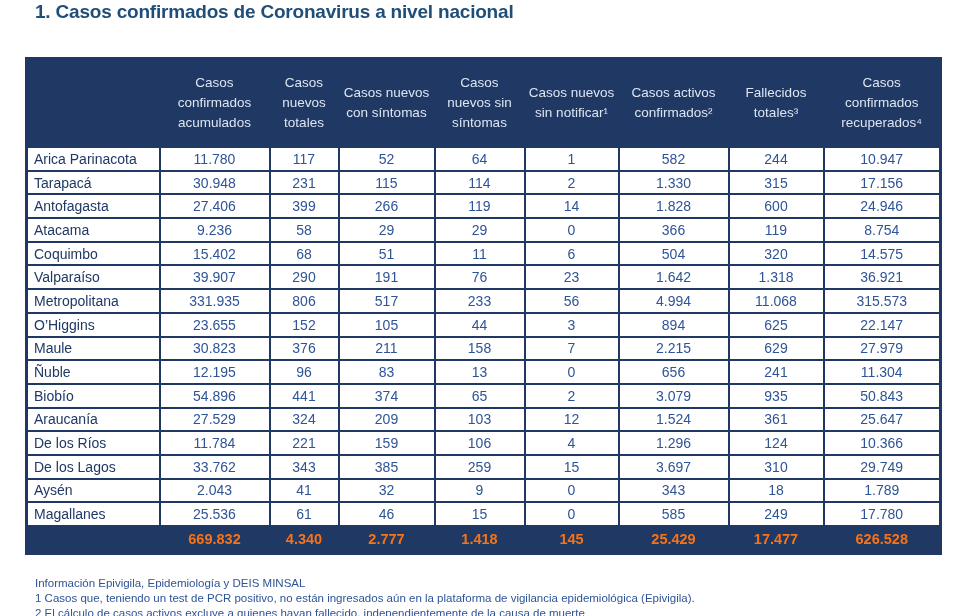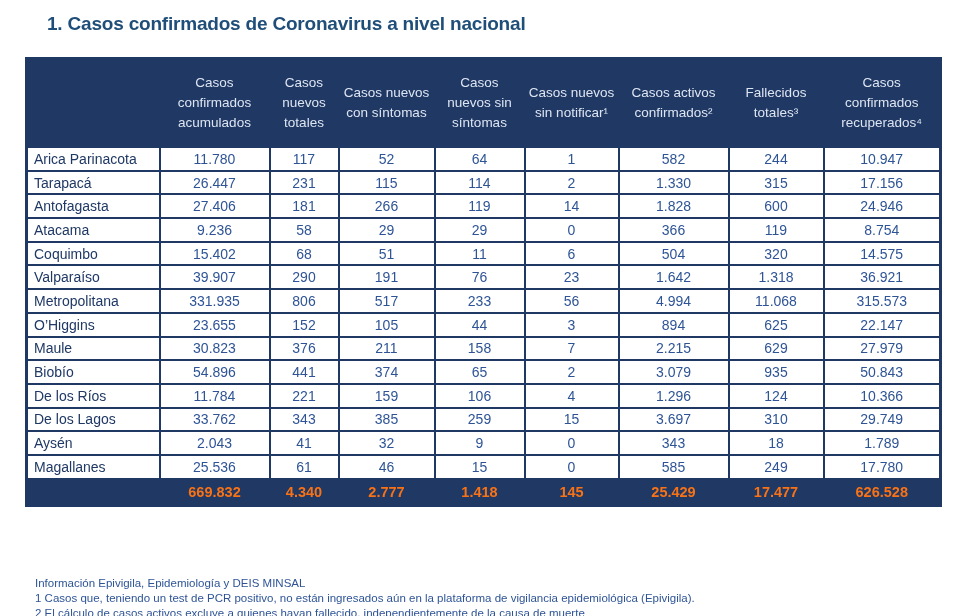--- a/index.html
+++ b/index.html
@@ -13,21 +13,21 @@
   }
   html,body{margin:0;padding:0;overflow:hidden;}
   body{
     width:959px;height:616px;
     background:var(--page-bg);
     font-family:"Liberation Sans","DejaVu Sans",sans-serif;
     position:relative;
   }
   .page{position:absolute;inset:0;width:959px;height:616px;}
   .page-title{
-    position:absolute;left:35px;top:1px;margin:12px;
+    position:absolute;left:35px;top:1px;margin:0;
     font-size:19px;font-weight:bold;color:var(--title-text);
     letter-spacing:-0.2px;
   }
   table.covid-table{
     position:absolute;left:25px;top:57px;
     width:914px;
     border-collapse:collapse;
     table-layout:fixed;
     border:3px solid var(--navy);
   }
@@ -113,33 +113,33 @@
           <td>117</td>
           <td>52</td>
           <td>64</td>
           <td>1</td>
           <td>582</td>
           <td>244</td>
           <td>10.947</td>
         </tr>
         <tr>
           <td class="region">Tarapacá</td>
-          <td>26.447</td>
+          <td>30.948</td>
           <td>231</td>
           <td>115</td>
           <td>114</td>
           <td>2</td>
           <td>1.330</td>
           <td>315</td>
           <td>17.156</td>
         </tr>
         <tr>
           <td class="region">Antofagasta</td>
           <td>27.406</td>
-          <td>181</td>
+          <td>399</td>
           <td>266</td>
           <td>119</td>
           <td>14</td>
           <td>1.828</td>
           <td>600</td>
           <td>24.946</td>
         </tr>
         <tr>
           <td class="region">Atacama</td>
           <td>9.236</td>
@@ -200,29 +200,51 @@
           <td>30.823</td>
           <td>376</td>
           <td>211</td>
           <td>158</td>
           <td>7</td>
           <td>2.215</td>
           <td>629</td>
           <td>27.979</td>
         </tr>
         <tr>
+          <td class="region">Ñuble</td>
+          <td>12.195</td>
+          <td>96</td>
+          <td>83</td>
+          <td>13</td>
+          <td>0</td>
+          <td>656</td>
+          <td>241</td>
+          <td>11.304</td>
+        </tr>
+        <tr>
           <td class="region">Biobío</td>
           <td>54.896</td>
           <td>441</td>
           <td>374</td>
           <td>65</td>
           <td>2</td>
           <td>3.079</td>
           <td>935</td>
           <td>50.843</td>
+        </tr>
+        <tr>
+          <td class="region">Araucanía</td>
+          <td>27.529</td>
+          <td>324</td>
+          <td>209</td>
+          <td>103</td>
+          <td>12</td>
+          <td>1.524</td>
+          <td>361</td>
+          <td>25.647</td>
         </tr>
         <tr>
           <td class="region">De los Ríos</td>
           <td>11.784</td>
           <td>221</td>
           <td>159</td>
           <td>106</td>
           <td>4</td>
           <td>1.296</td>
           <td>124</td>

